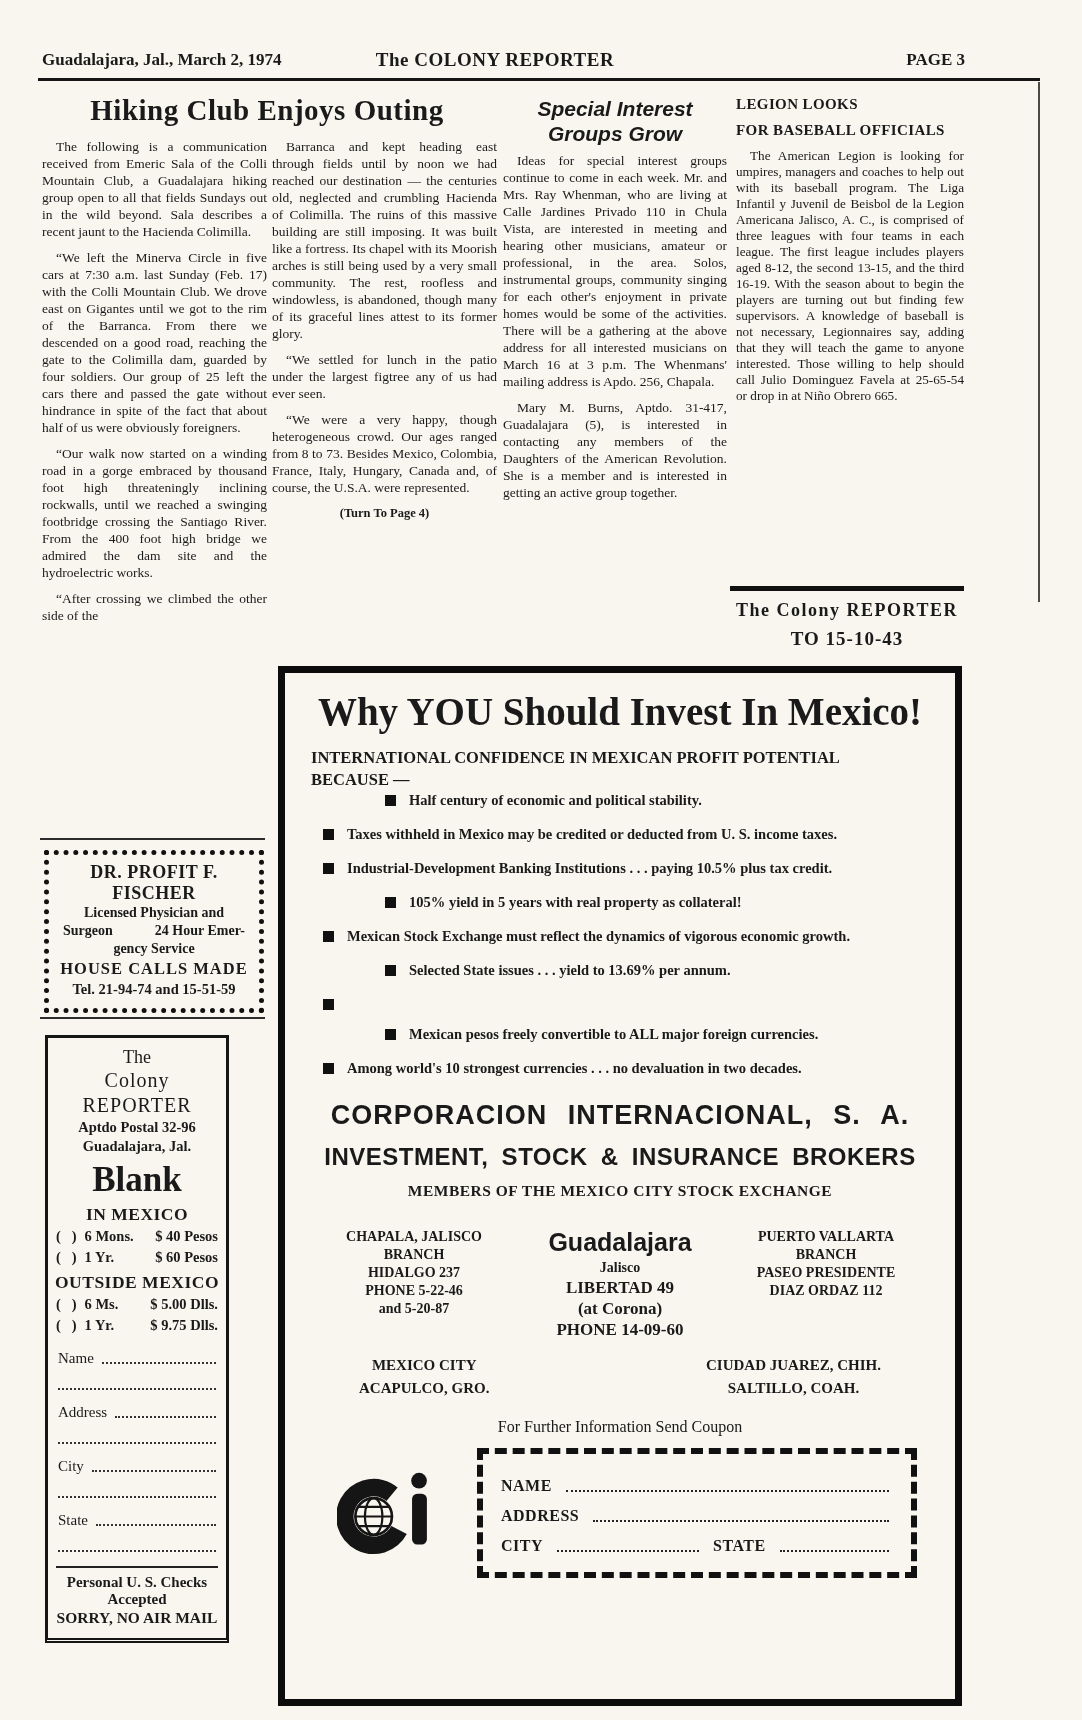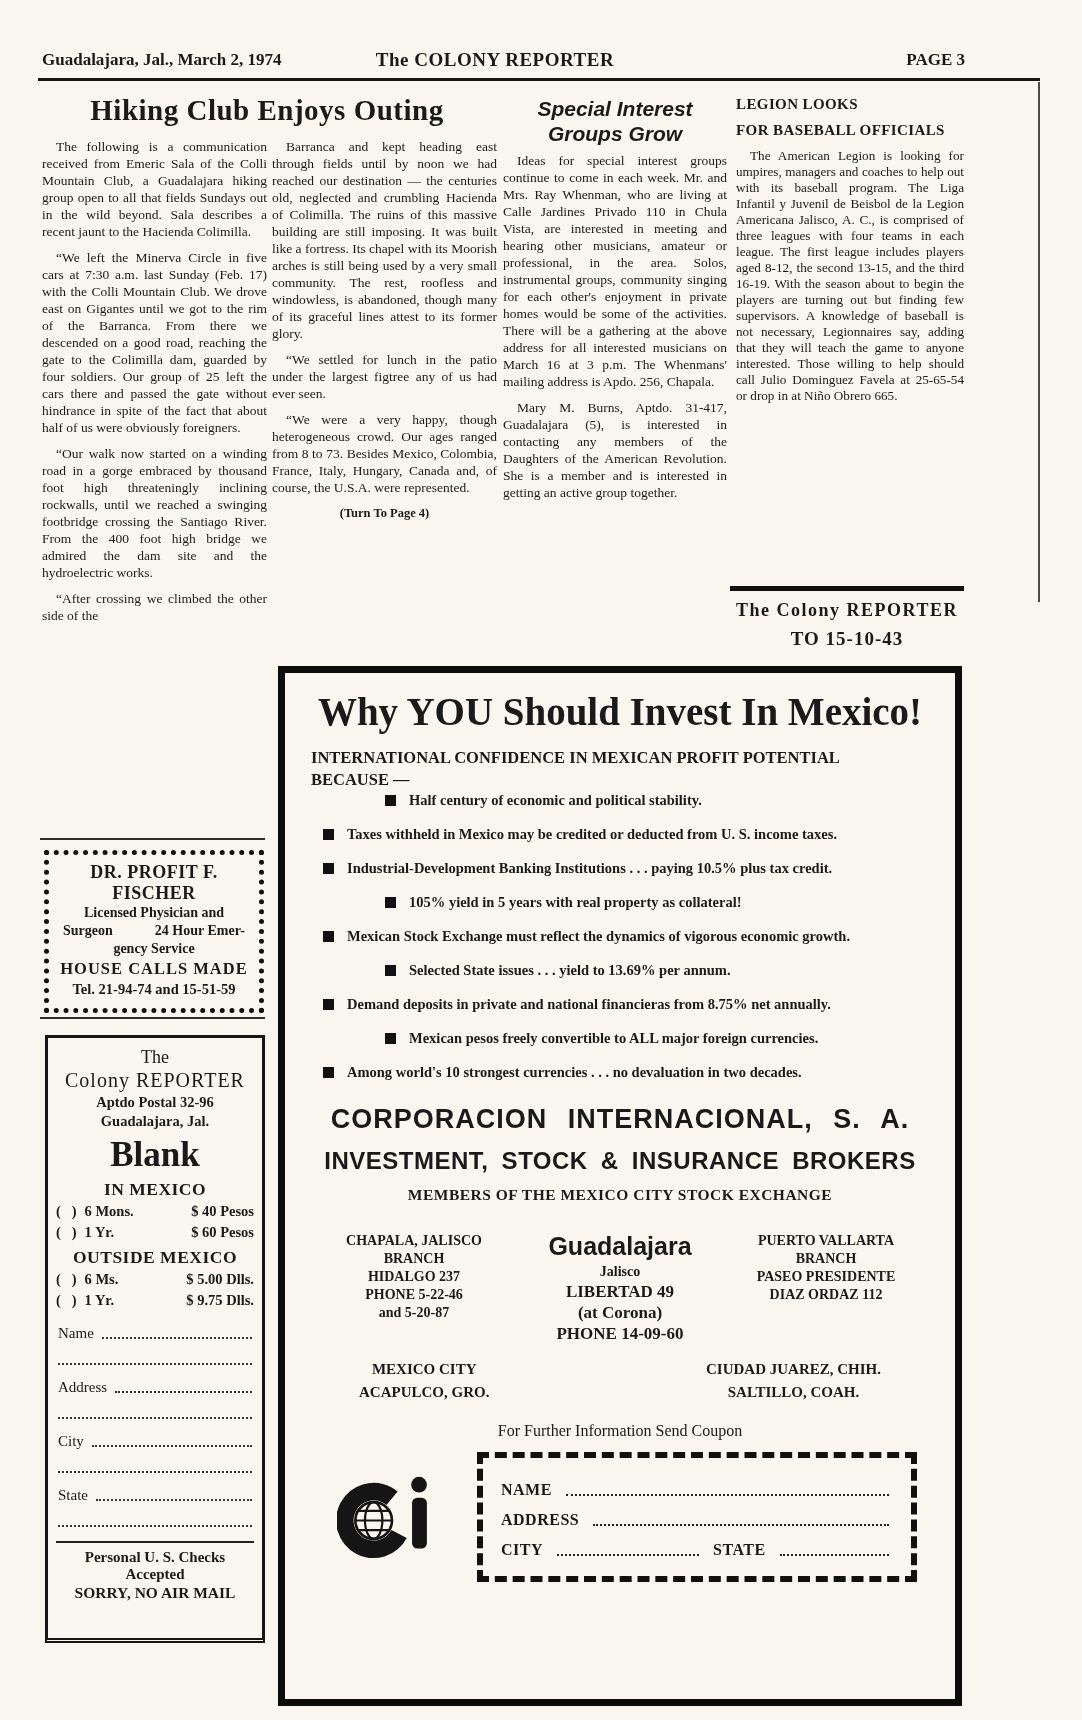--- a/index.html
+++ b/index.html
@@ -42,21 +42,21 @@
   
   .fischer-box { position:absolute; left:44px; top:850px; width:220px; box-sizing:border-box;
     border:5px dotted #111; padding:7px 4px 9px; text-align:center; }
   .fischer-name { font-weight:bold; font-size:18px; line-height:21px; letter-spacing:0.5px; }
   .fischer-desc { font-weight:bold; font-size:14px; line-height:18px; }
   .fischer-desc-row { display:flex; justify-content:space-between; padding:0 10px; font-weight:bold; font-size:14px; line-height:18px; }
   .fischer-house { font-weight:bold; font-size:16.5px; line-height:22px; letter-spacing:1px; }
   .fischer-phone { font-weight:bold; font-size:14.5px; line-height:19px; }
 
   
-  .sub-box { position:absolute; left:45px; top:1035px; width:220px; height:608px; box-sizing:border-box;
+  .sub-box { position:absolute; left:45px; top:1035px; width:184px; height:608px; box-sizing:border-box;
     border:3px solid #161616; border-bottom:5px double #161616; text-align:center; padding-top:8px; overflow:hidden; }
   .sub-the { font-size:18px; line-height:22px; }
   .sub-paper { font-size:20px; line-height:25px; letter-spacing:1px; }
   .sub-addr { font-weight:bold; font-size:14.5px; line-height:19px; }
   .sub-title { font-weight:bold; font-size:35px; line-height:40px; margin-top:4px; }
   .sub-sec { font-weight:bold; font-size:17.5px; line-height:24px; margin-top:2px; letter-spacing:0.5px; }
   .rate-row { display:flex; font-weight:bold; font-size:14.5px; line-height:21px; padding:0 8px; }
   .rate-check { white-space:pre; }
   .rate-term { margin-left:8px; }
   .rate-price { margin-left:auto; }
@@ -238,21 +238,20 @@
       <div class="bullet-item ind-a">
           <span class="sq"></span>
           <div>Mexican Stock Exchange must reflect the dynamics of vigorous economic growth.</div>
         </div>
       <div class="bullet-item ind-b">
           <span class="sq"></span>
           <div>Selected State issues . . . yield to 13.69% per annum.</div>
         </div>
       <div class="bullet-item ind-a">
           <span class="sq"></span>
-          <div>Demand deposits in private and national financieras from 8.75% net annually.</div>
         </div>
       <div class="bullet-item ind-b">
           <span class="sq"></span>
           <div>Mexican pesos freely convertible to ALL major foreign currencies.</div>
         </div>
       <div class="bullet-item ind-a">
           <span class="sq"></span>
           <div>Among world's 10 strongest currencies . . . no devaluation in two decades.</div>
         </div>
     </div>

